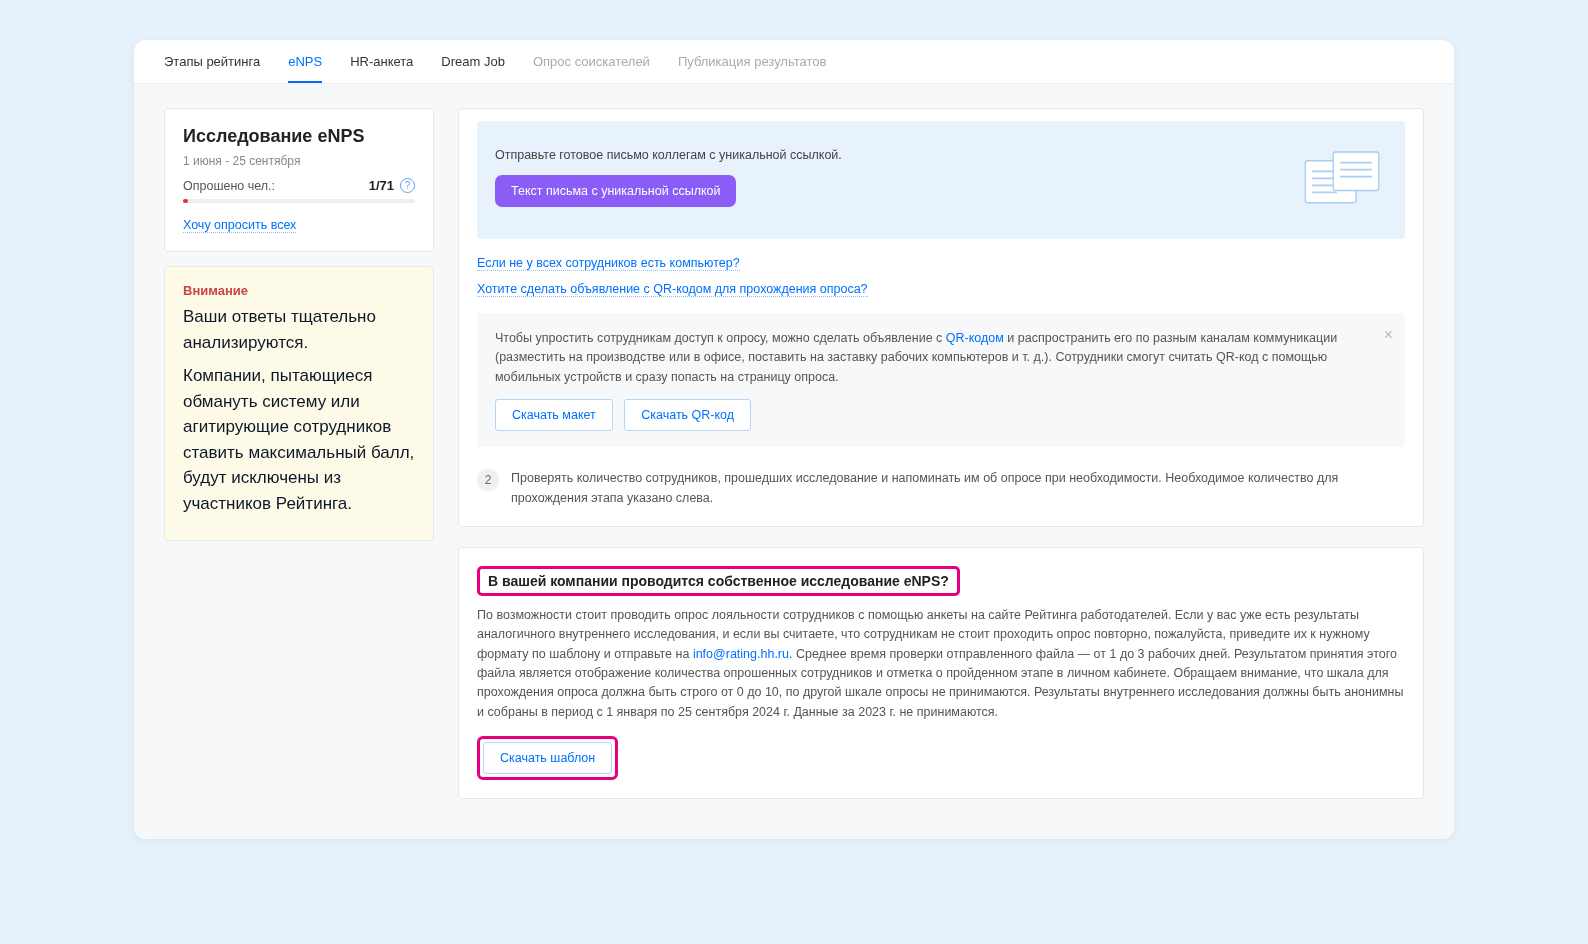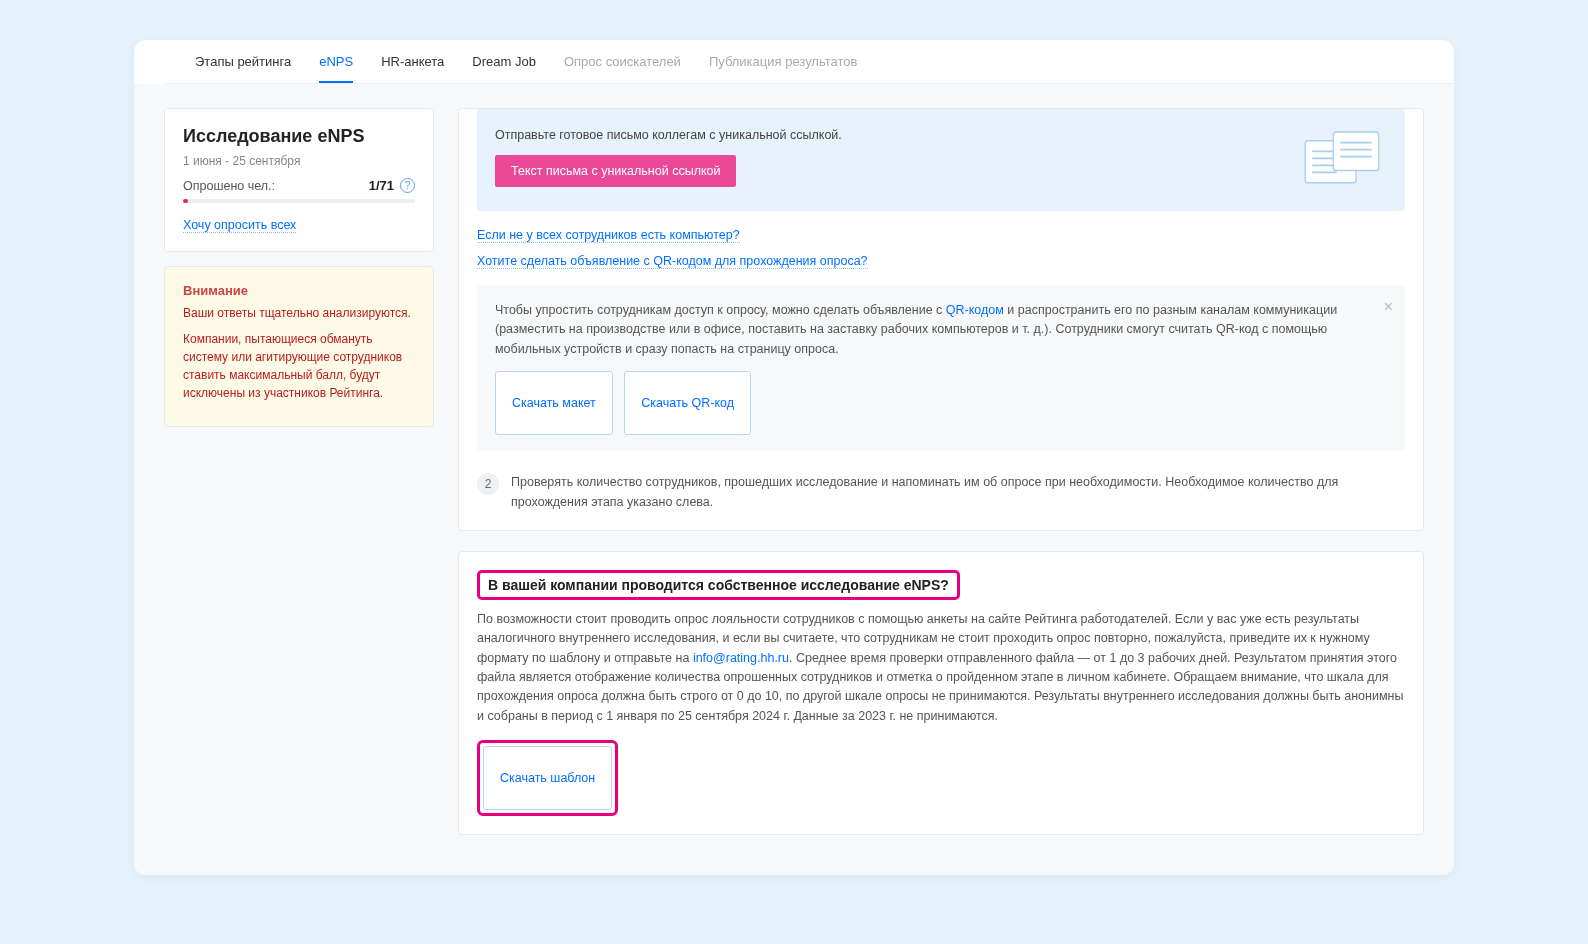--- a/index.html
+++ b/index.html
@@ -18,21 +18,20 @@
     background: #fff;
     border-radius: 12px;
     box-shadow: 0 2px 10px rgba(0,0,0,0.05);
     overflow: hidden;
   }
   .tabs {
     display: flex;
     gap: 28px;
     padding: 14px 14px 0 30px;
     border-bottom: 1px solid #eee;
-    margin-left: 31px;
   }
   .tab {
     padding-bottom: 12px;
     color: #333;
     cursor: pointer;
     font-size: 13px;
   }
   .tab.active {
     color: #0070ff;
     border-bottom: 2px solid #0070ff;
@@ -68,49 +67,49 @@
   .progress {
     height: 4px; background: #eee; border-radius: 3px; margin-bottom: 12px; position: relative;
   }
   .progress-fill { position: absolute; left: 0; top: 0; bottom: 0; width: 2%; background: #e2303e; border-radius: 3px; }
   .link {
     color: #0070ff; font-size: 12.5px; cursor: pointer;
     border-bottom: 1px dotted #8cbff2; display: inline; line-height: 1.6;
   }
   .warn-card { background: #fdfbe8; }
   .warn-title { color: #c94444; font-weight: 600; font-size: 13px; margin-bottom: 6px; }
-  .warn-text { font-size: 12px; color: #b91c1c; line-height: 1.5; }
+  .warn-text { font-size: 17px; color: #0f172a; line-height: 1.5; }
   .warn-text p { margin-bottom: 8px; }
   .sb-links { display: flex; flex-direction: column; gap: 10px; }
   .sb-links .link { align-self: flex-start; }
   
   .main { flex: 1; display: flex; flex-direction: column; gap: 20px; }
   .panel { background: #fff; border: 1px solid #e8e8e8; border-radius: 4px; padding: 0; }
   .blue-box {
-    background: #e8f2fc; border-radius: 4px; padding: 16px 18px;
-    display: flex; justify-content: space-between; align-items: flex-start; margin: 0 0 14px 0;
+    background: #e8f2fc; border-radius: 4px; padding: 24px 18px;
+    display: flex; justify-content: space-between; align-items: flex-start; margin: 12px 0 14px 0;
   }
   .blue-box-text { font-size: 12.5px; color: #444; line-height: 1.6; flex: 1; }
   .blue-box-text p { margin-bottom: 10px; }
   .btn-primary {
-    background: #ec4899; color: #fff; border: none; padding: 9px 16px;
-    border-radius: 2px; font-size: 12.5px; cursor: pointer;
+    background: #8b5cf6; color: #fff; border: none; padding: 9px 16px;
+    border-radius: 7px; font-size: 12.5px; cursor: pointer;
   }
   .illus { width: 90px; height: 70px; margin-left: 20px; position: relative; }
   .illus svg { width: 100%; height: 100%; }
   .link-row { margin: 6px 18px; }
   .gray-box {
     background: #f7f8f9; border-radius: 4px; margin: 14px 18px 18px 18px; padding: 16px 18px; position: relative;
     font-size: 12.5px; color: #555; line-height: 1.55;
   }
   .close-x { position: absolute; top: 10px; right: 12px; color: #bbb; font-size: 16px; cursor: pointer; }
   .inline-link { color: #0070ff; cursor: pointer; }
   .btn-outline {
     background: #fff; color: #0070ff; border: 1px solid #b7d5f1;
-    padding: 24px 16px; border-radius: 3px; font-size: 12.5px; cursor: pointer; margin-right: 8px;
+    padding: 8px 16px; border-radius: 3px; font-size: 12.5px; cursor: pointer; margin-right: 8px;
   }
   .btn-row { margin-top: 12px; }
   .step-row { display: flex; gap: 12px; padding: 4px 18px 18px 18px; }
   .step-num {
     width: 22px; height: 22px; border-radius: 50%; background: #eef0f2; color: #666;
     display: flex; align-items: center; justify-content: center; font-size: 12px; flex-shrink: 0;
   }
   .step-text { font-size: 12.5px; color: #555; line-height: 1.55; }
   .panel-inner { padding: 18px; }
   .q-title {

